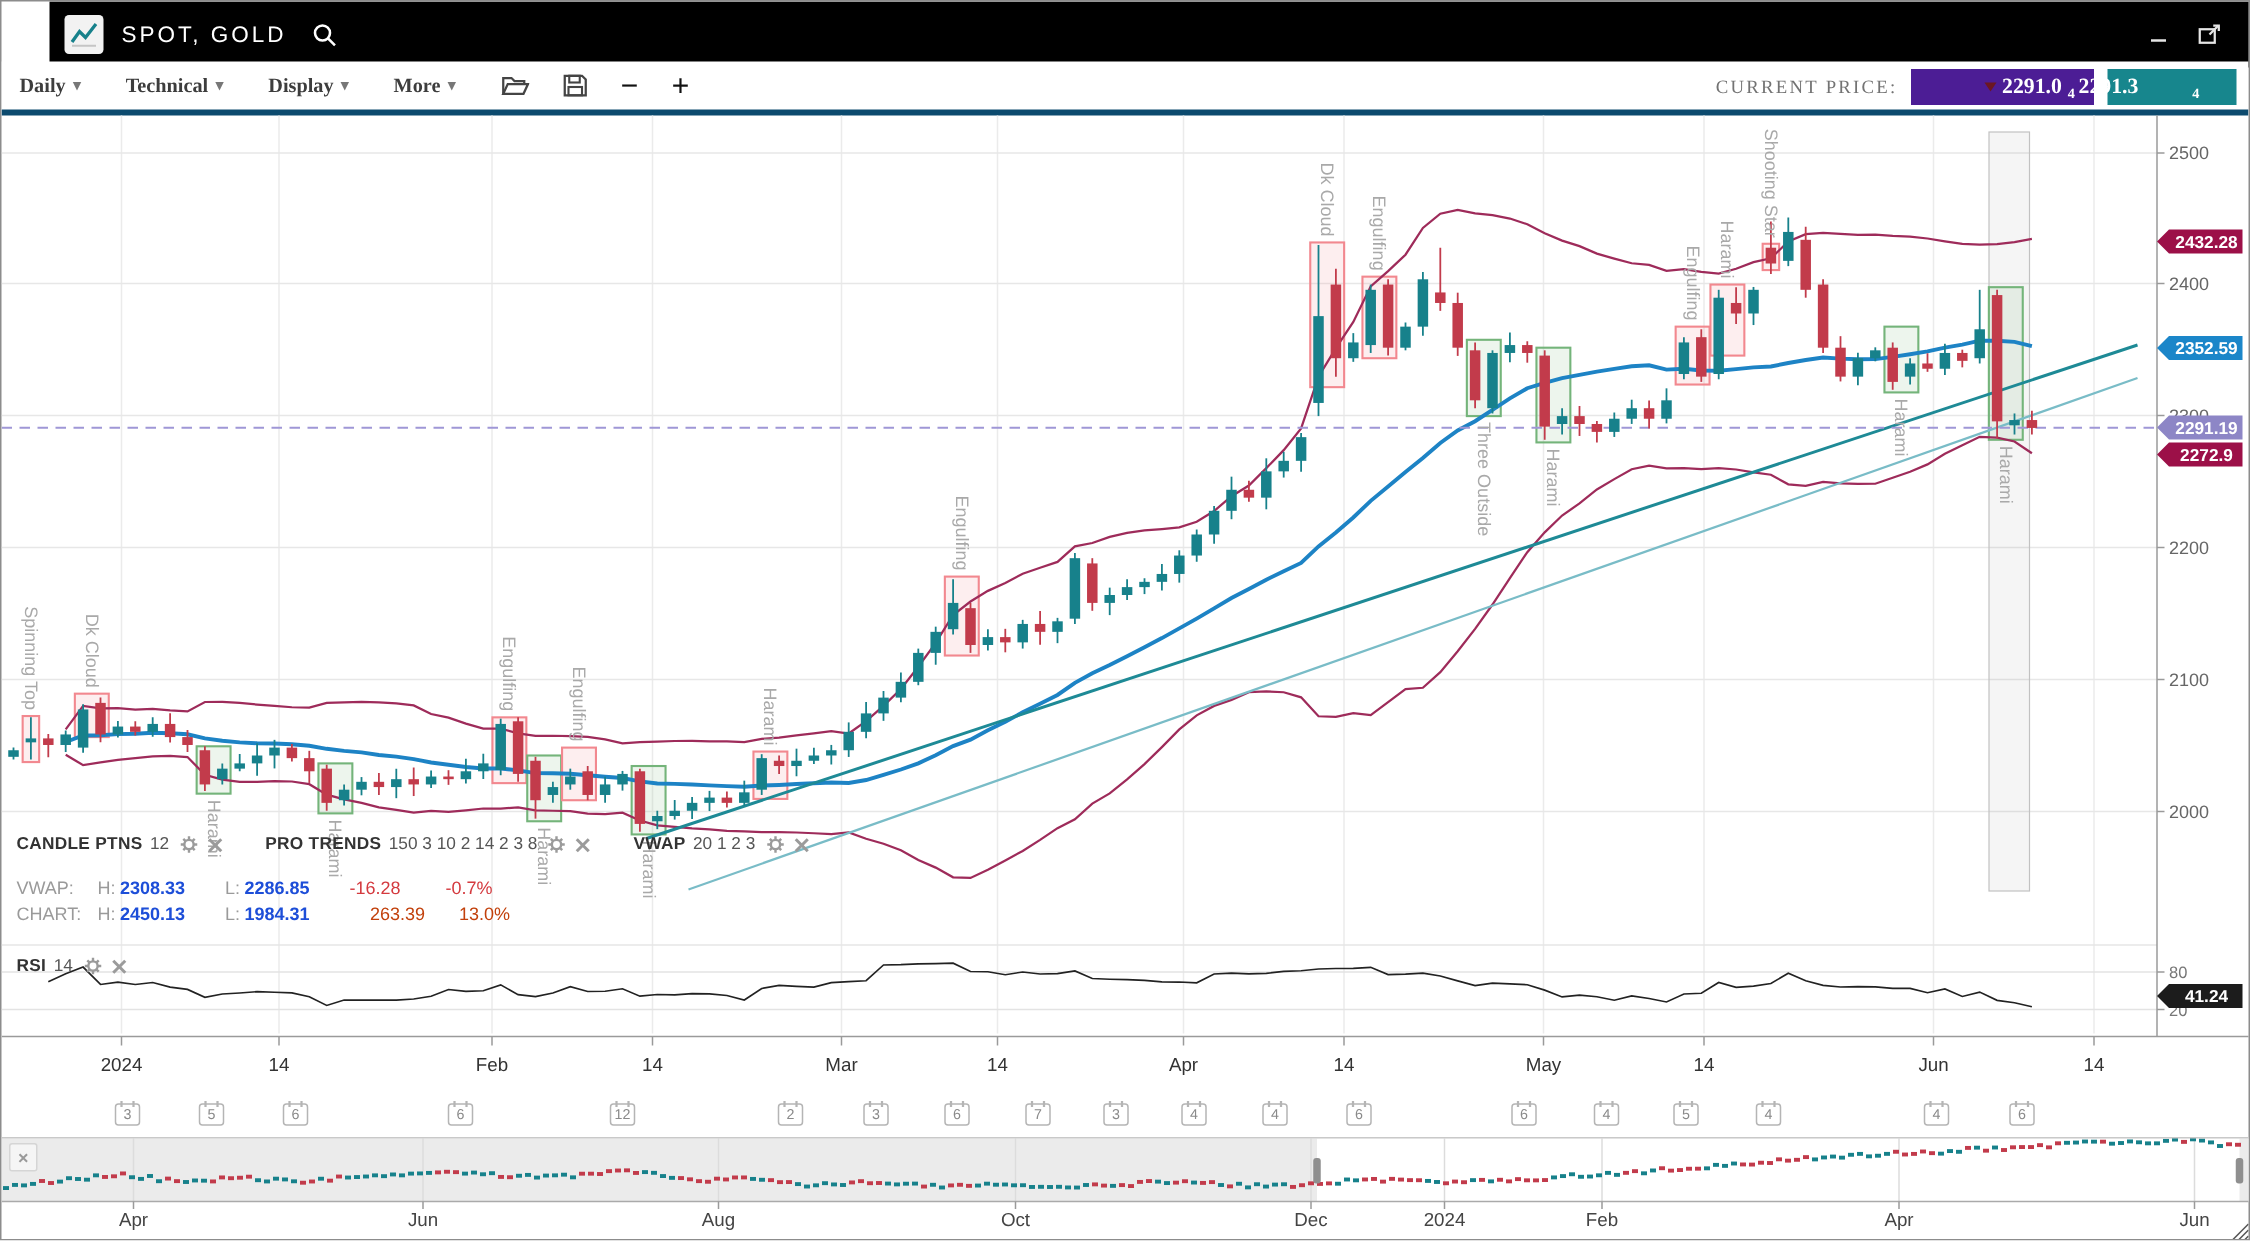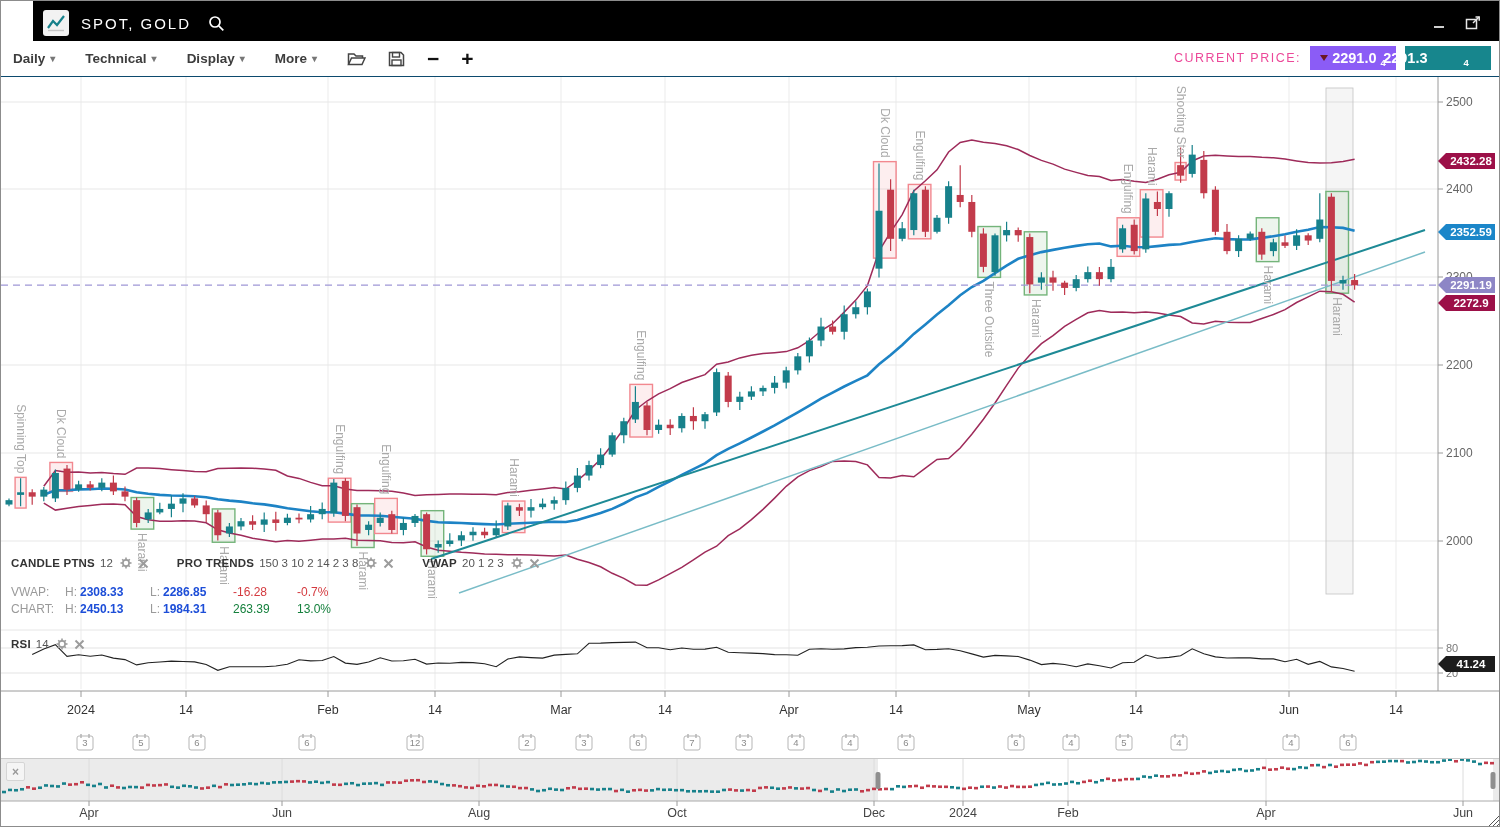--- a/index.html
+++ b/index.html
@@ -6,48 +6,48 @@
   .app{position:relative;width:1500px;height:827px;overflow:hidden;background:#fff;
        font-family:"Liberation Sans",sans-serif;border:1px solid #8c8c8c;box-sizing:border-box;}
   
   .titlebar{position:absolute;left:0;top:0;width:100%;height:44px;background:#000;display:flex;align-items:center;padding:0 10px;box-sizing:border-box;margin-left:32px;}
   .appicon{width:26px;height:26px;background:#f2f2f2;border-radius:3px;display:flex;align-items:center;justify-content:center;margin-right:12px;}
   .wtitle{color:#fff;font-size:15px;letter-spacing:2px;font-weight:400;}
   .tsearch{margin-left:16px;display:flex;align-items:center;cursor:pointer;}
   .winctrls{margin-left:auto;display:flex;align-items:center;gap:18px;padding-right:6px;}
   .winbtn{color:#e6e6e6;display:flex;align-items:center;cursor:pointer;}
   
-  .toolbar{position:absolute;left:0;top:40px;width:100%;height:36px;background:#fff;border-bottom:1px solid #0c4a6e;display:flex;align-items:center;padding-left:12px;box-sizing:border-box;}
+  .toolbar{position:absolute;left:0;top:40px;width:100%;height:36px;background:#fff;border-bottom:4px solid #0c4a6e;display:flex;align-items:center;padding-left:12px;box-sizing:border-box;font-family:Liberation Serif, serif;}
   .menu{display:flex;align-items:center;margin-right:30px;color:#3d3d3d;font-size:13.5px;font-weight:bold;cursor:pointer;}
   .menu .caret{color:#777;font-size:10px;margin-left:5px;}
   .tbicon{margin-right:22px;cursor:pointer;display:flex;align-items:center;}
   .zoomtxt{font-size:21px;font-weight:bold;color:#111;margin-right:22px;cursor:pointer;line-height:1;}
   .pricecluster{position:absolute;right:8px;top:5px;display:flex;align-items:center;gap:9px;}
-  .cplabel{color:#ec4899;font-size:12.5px;letter-spacing:1.5px;}
+  .cplabel{color:#737373;font-size:12.5px;letter-spacing:1.5px;}
   .badge{width:86px;height:24px;display:flex;align-items:center;justify-content:center;color:#fff;font-size:14.5px;font-weight:bold;gap:4px;cursor:pointer;}
   .badge .sub{font-size:9.5px;align-self:flex-end;padding-bottom:2px;}
   .arr{width:0;height:0;border-left:4px solid transparent;border-right:4px solid transparent;}
   .arr.down{border-top:6px solid #6b1722;}
   .arr.up{border-bottom:6px solid #073f44;}
   
   #gfx{position:absolute;left:0;top:0;z-index:1;}
   .ind-row{position:absolute;z-index:6;display:flex;align-items:center;font-size:11.5px;color:#555;}
   .ind-grp{display:flex;align-items:center;margin-right:22px;}
   .ind-name{font-weight:bold;color:#333;margin-right:5px;letter-spacing:.2px;}
   .ind-params{color:#555;margin-right:7px;}
   .ind-ic{margin-right:6px;cursor:pointer;display:flex;}
   .stats{position:absolute;left:10px;top:584px;z-index:6;font-size:12px;}
   .strow{display:flex;margin-bottom:3px;align-items:baseline;}
   .st-lab{color:#9a9a9a;width:54px;}
   .st-k{color:#9a9a9a;margin-right:3px;}
   .st-v{color:#1d4ed8;font-weight:bold;width:60px;margin-right:10px;}
   .st-chg{width:64px;}
   .st-pct{width:52px;}
   .neg{color:#d43a3f;}
-  .pos{color:#15803d;}
+  .pos{color:#c2410c;text-align:center;}
   .navclose{position:absolute;left:5px;top:761px;width:17px;height:17px;z-index:6;background:#f5f5f5;border:1px solid #d5d5d5;border-radius:2px;color:#9a9a9a;font-size:12px;font-weight:bold;display:flex;align-items:center;justify-content:center;cursor:pointer;line-height:1;}
 </style>
 </head>
 <body>
 
 <div class="app">
 
   <svg id="gfx" width="1500" height="827">
       <g>
         <line x1="80" y1="76" x2="80" y2="688" stroke="#ebebeb"></line>
@@ -890,21 +890,21 @@
       <svg width="17" height="16" viewBox="0 0 17 16">
           <path d="M1.5 1.5 H13 L15.5 4 V14.5 H1.5 Z" fill="none" stroke="#444" stroke-width="1.5"></path>
           <rect x="4.5" y="1.5" width="7" height="4.5" fill="none" stroke="#444" stroke-width="1.4"></rect>
           <rect x="4" y="9" width="9" height="5.5" fill="none" stroke="#444" stroke-width="1.4"></rect>
         </svg>
     </span>
     <span class="zoomtxt">−</span>
     <span class="zoomtxt">+</span>
     <span class="pricecluster">
       <span class="cplabel">CURRENT PRICE:</span>
-      <span class="badge" style="background: #8b5cf6;">
+      <span class="badge" style="background: #4c1d95; padding-left: 36px;">
           <span class="arr down"></span>
           <span>2291.0</span>
           <span class="sub">4</span>
         </span>
       <span class="badge" style="background: rgb(23, 134, 141); gap: 36px;">
           <span>2291.3</span>
           <span class="sub">4</span>
           <span class="arr up"></span>
         </span>
     </span>

